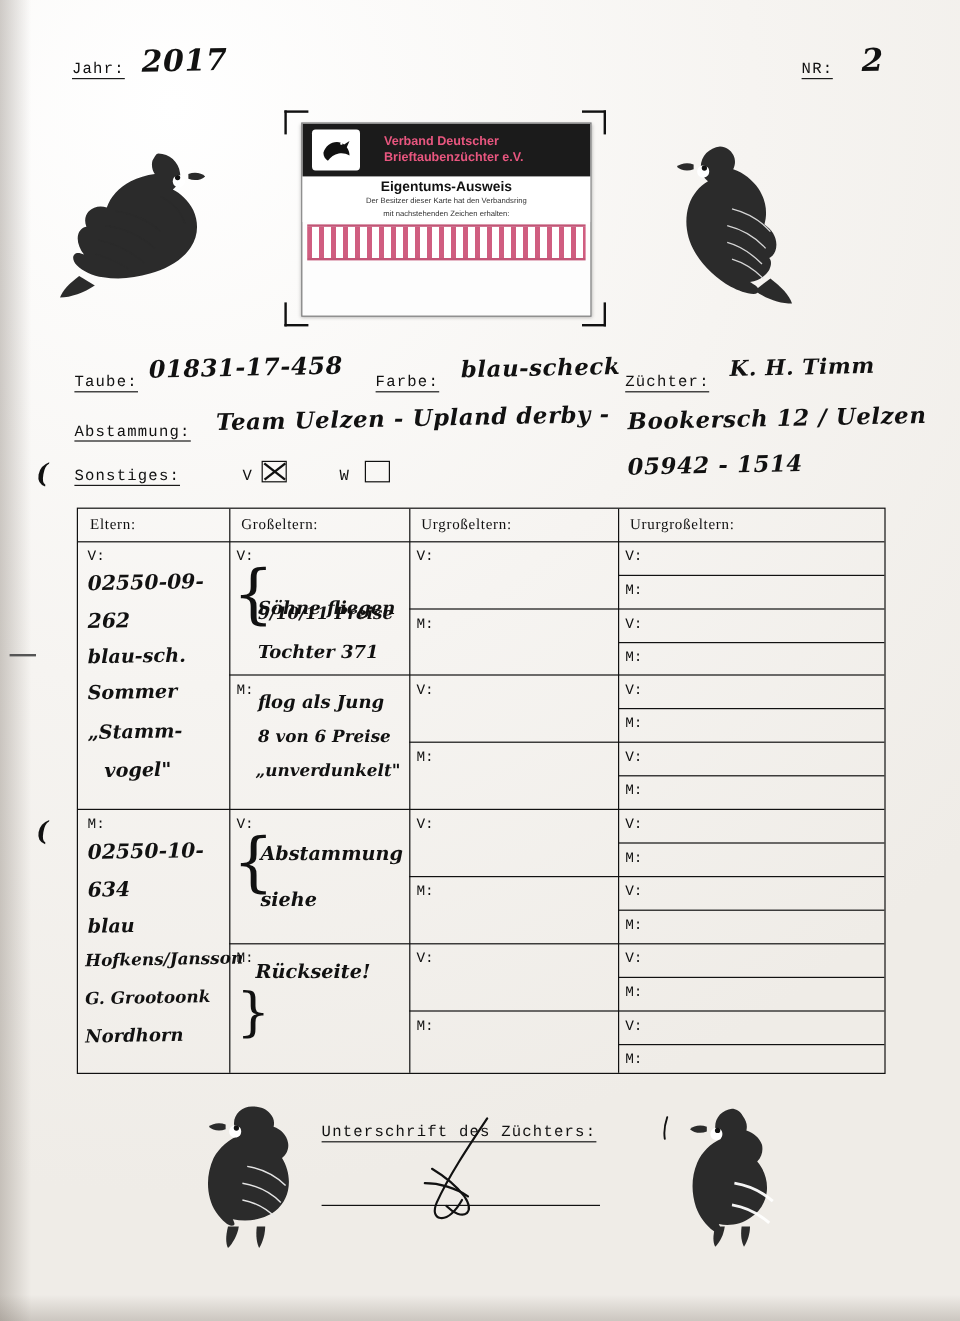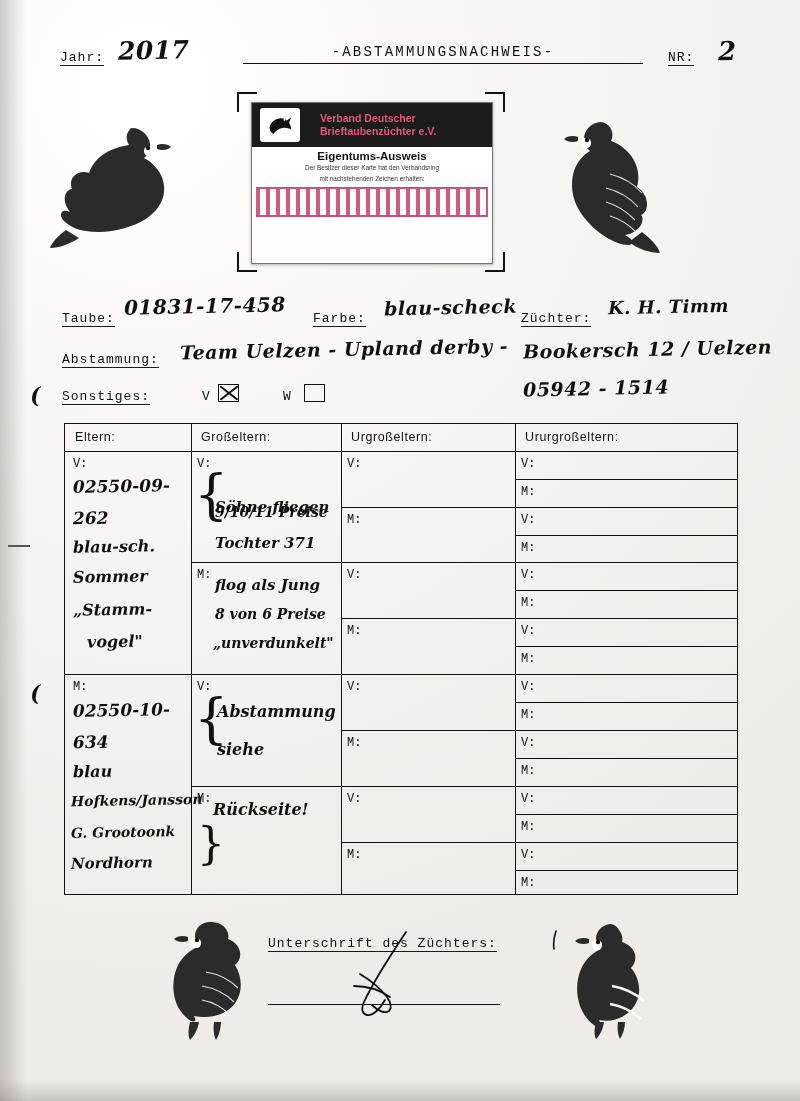--- a/index.html
+++ b/index.html
@@ -113,21 +113,21 @@
 
   
   #ped-table{
     position:absolute;left:64px;top:423px;width:672px;height:470px;
     border:1.6px solid #111;
   }
   #ped-table .v{position:absolute;top:0;bottom:0;width:0;border-left:1.6px solid #111;}
   #ped-table .h{position:absolute;left:0;right:0;height:0;border-top:1.3px solid #111;}
   #ped-table .hs{position:absolute;height:0;border-top:1.1px solid #111;}
   .colhead{
-    position:absolute;top:6px;font-family:Liberation Sans, sans-serif;
+    position:absolute;top:6px;font-family:Liberation Serif, serif;
     font-size:12.5px;letter-spacing:.6px;color:#111;
   }
   .cellmark{
     position:absolute;font-family:"Liberation Mono", monospace;font-size:12px;color:#111;
   }
 
   
   .hw{position:absolute;font-family:"DejaVu Serif", serif;font-style:italic;font-weight:600;color:#111;white-space:nowrap;}
 
   
@@ -145,21 +145,20 @@
 
 <div class="page">
 
   <div class="edge-shadow"></div>
   <div class="edge-shadow-b"></div>
   <div id="left-dash"></div>
 
   <div class="abs lbl ul" id="jahr-label">Jahr:</div>
   <div class="abs hand" id="jahr-value">2017</div>
 
-  <div class="abs" id="title">-ABSTAMMUNGSNACHWEIS-</div>
 
   <div class="abs lbl ul" id="nr-label">NR:</div>
   <div class="abs hand" id="nr-value">2</div>
 
   <div class="pigeon" style="left:36px;top:120px;">
     <svg width="150" height="130" viewBox="0 0 150 130">
       <g fill="#2b2b2b">
         <path d="M96 8c9 0 17 7 18 16 1 6-2 11-6 14 6 3 13 9 17 17 5 11 4 22-2 31-7 11-20 18-34 22-13 4-27 5-39 3-9-1-17-5-22-10-3-3-4-7-2-9 2-2 5-1 8 0-4-5-6-11-5-16 1-4 4-7 7-7-2-5-1-10 2-13 4-4 10-5 15-3 3-9 10-17 20-22 6-3 13-5 20-6-2-3-3-7-2-11C93 11 94 8 96 8z"></path>
         <path d="M113 26c3 0 5 2 5 5s-2 5-5 5-5-2-5-5 2-5 5-5z" fill="#fff"></path>
         <circle cx="112" cy="28" r="2.2" fill="#111"></circle>

